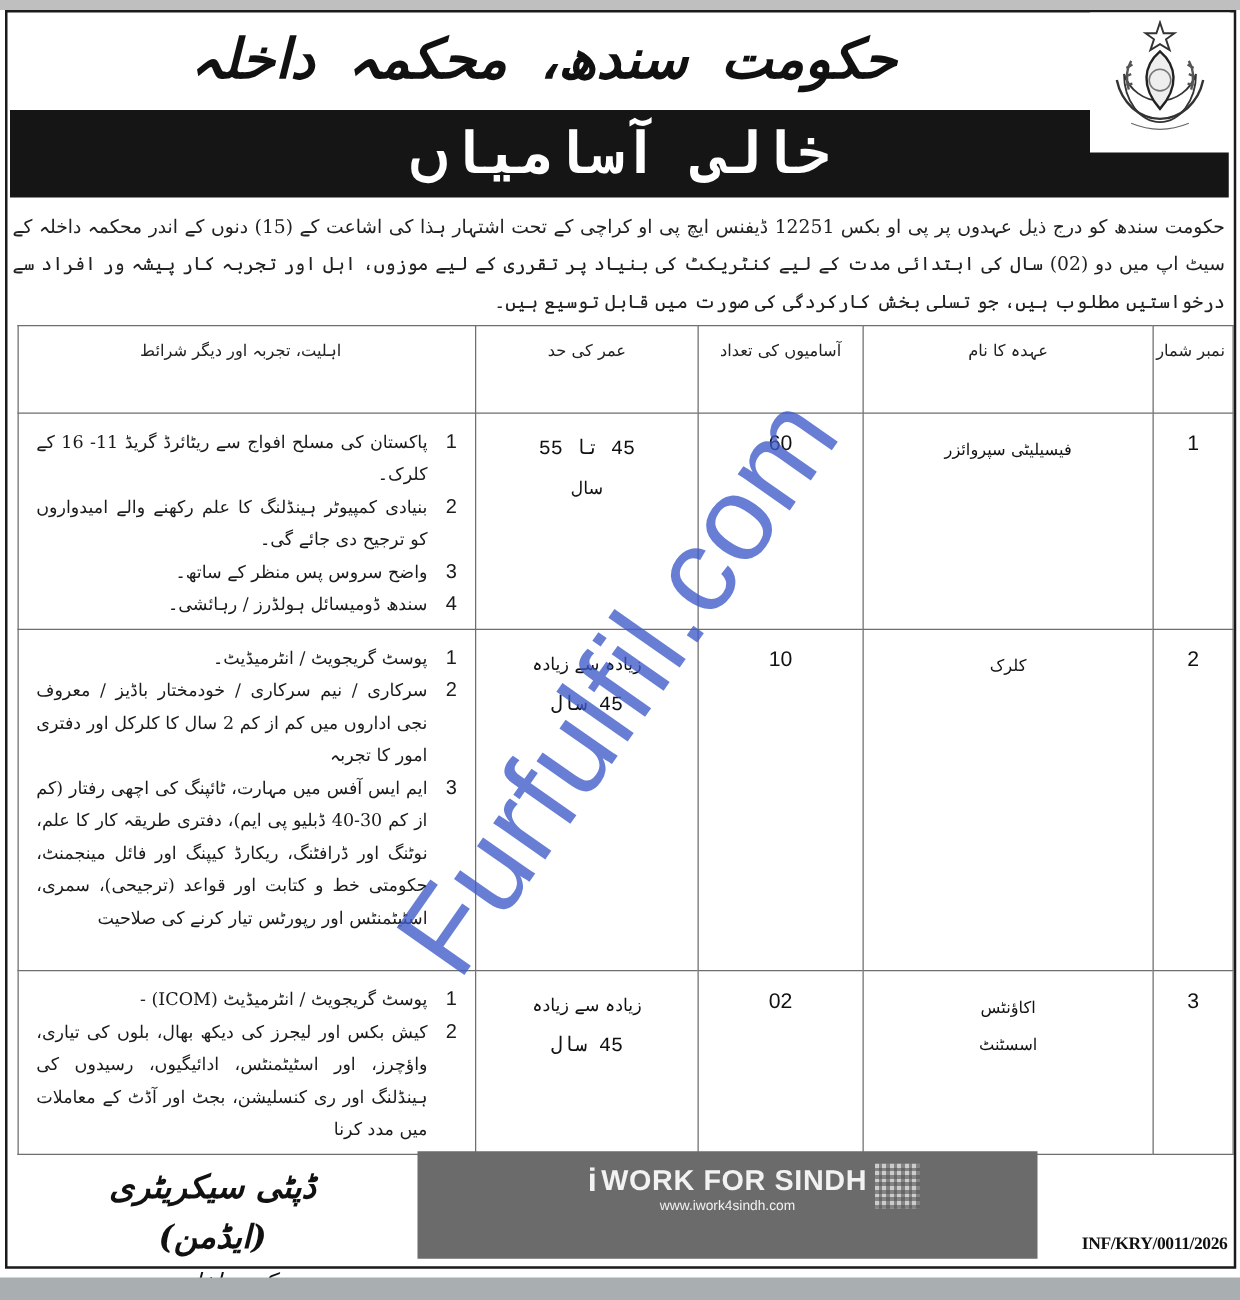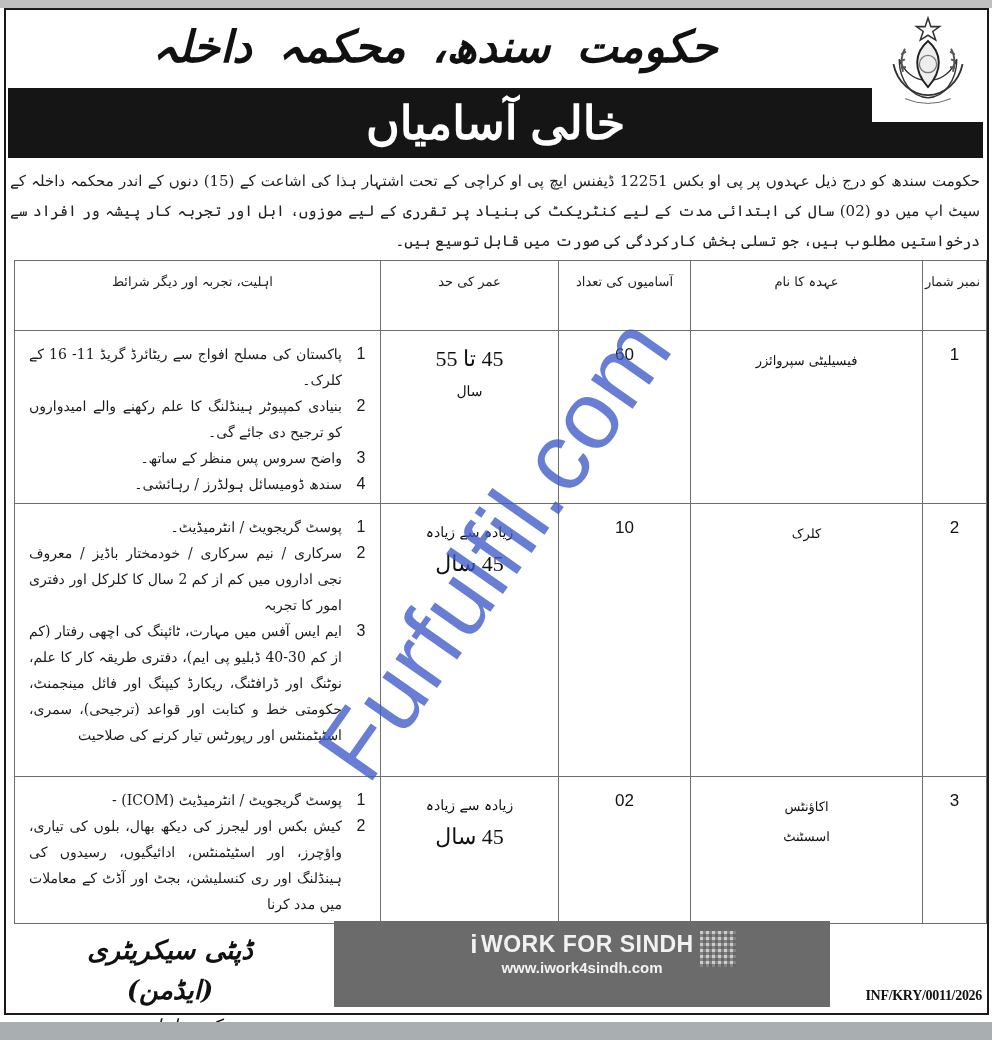--- a/index.html
+++ b/index.html
@@ -8,53 +8,53 @@
 
     .top-strip { position: absolute; left: 0; top: 0; width: 992px; height: 8px; background: #bfbfbf; }
     .frame { position: absolute; left: 4px; top: 8px; width: 985px; height: 1007px; border: 2px solid #1a1a1a; background: #fff; }
 
     .emblem { position: absolute; right: 8px; top: 10px; width: 112px; height: 112px; background: #fff; display: flex; align-items: center; justify-content: center; z-index: 3; }
     .emblem svg { width: 96px; height: 100px; }
 
     .header-title { position: absolute; left: 8px; right: 130px; top: 12px; height: 72px; display: flex; align-items: center; justify-content: center; direction: rtl; font-family: Liberation Mono, monospace; font-size: 44px; font-style: italic; font-weight: bold; color: #111; letter-spacing: 1px; }
 
     .banner { position: absolute; left: 8px; top: 88px; width: 975px; height: 70px; background: #151515; display: flex; align-items: center; justify-content: center; }
-    .banner-text { direction: rtl; color: #fff; font-family: Liberation Sans, sans-serif; font-weight: bold; font-size: 46px; letter-spacing: 2px; }
+    .banner-text { direction: rtl; color: #fff; font-family: Liberation Mono, monospace; font-weight: bold; font-size: 46px; letter-spacing: 2px; }
 
     .intro { position: absolute; left: 10px; right: 12px; top: 166px; direction: rtl; text-align: justify; font-family: "DejaVu Serif", serif; font-size: 15px; line-height: 30px; color: #222; }
 
     table.jobs { position: absolute; left: 14px; top: 260px; width: 972px; border-collapse: collapse; direction: rtl; table-layout: fixed; }
     table.jobs th, table.jobs td { border: 1px solid #6e6e6e; vertical-align: top; font-weight: normal; }
     table.jobs th { height: 70px; font-family: "DejaVu Serif", serif; font-size: 13px; color: #222; padding-top: 8px; line-height: 26px; text-align: center; }
     th.col-sno { text-align: right !important; padding-right: 6px; }
     th.col-quals { text-align: right; padding-right: 10px; }
 
     td.c-sno { text-align: center; font-size: 17px; padding-top: 14px; font-family: "Liberation Sans", sans-serif; }
     td.c-post { text-align: center; font-family: "DejaVu Serif", serif; font-size: 13px; padding-top: 15px; line-height: 30px; }
     td.c-count { text-align: center; font-size: 17px; padding-top: 14px; font-family: "Liberation Sans", sans-serif; }
     td.c-age { text-align: center; font-family: "DejaVu Serif", serif; font-size: 14px; padding-top: 12px; line-height: 32px; }
-    td.c-age .num { font-family: Liberation Serif, serif; font-size: 22px; }
+    td.c-age .num { font-family: Liberation Mono, monospace; font-size: 16px; }
     td.c-quals { padding: 10px 8px 6px 14px; }
 
     .q-item { display: flex; direction: rtl; font-family: "DejaVu Serif", serif; font-size: 14px; line-height: 26px; color: #1b1b1b; }
     .q-num { width: 22px; flex: 0 0 22px; text-align: center; font-family: "Liberation Sans", sans-serif; font-size: 16px; }
     .q-text { flex: 1; text-align: justify; padding-right: 8px; }
 
     .row1 td { height: 165px; }
     .row2 td { height: 273px; }
     .row3 td { height: 147px; }
 
     .signature { position: absolute; left: 40px; top: 930px; width: 260px; direction: rtl; text-align: center; font-family: "DejaVu Serif", serif; font-style: italic; }
     .sig-title { font-size: 26px; font-weight: bold; line-height: 40px; }
     .sig-dept { font-size: 18px; line-height: 32px; }
 
     .portal { position: absolute; left: 334px; top: 921px; width: 496px; height: 86px; background: #6b6b6b; color: #f2f2f2; text-align: center; font-family: "Liberation Sans", sans-serif; }
     .portal-brand { font-size: 23px; font-weight: bold; letter-spacing: 0.5px; margin-top: 8px; display: flex; justify-content: center; align-items: center; gap: 3px; }
     .portal-i { font-size: 26px; font-weight: bold; }
-    .portal-url { font-size: 15px; font-weight: bold; margin-top: -1px; }
+    .portal-url { font-size: 11px; font-weight: normal; margin-top: -1px; }
     .portal-line { font-size: 11px; font-weight: bold; letter-spacing: 0.5px; line-height: 14px; }
     .qr { position: absolute; right: 94px; top: 10px; width: 36px; height: 36px; background:
       repeating-linear-gradient(90deg, #ddd 0 3px, #888 3px 6px),
       #aaa; opacity: 0.85; }
     .qr::after { content: ""; position: absolute; inset: 0; background: repeating-linear-gradient(0deg, rgba(80,80,80,0.6) 0 3px, transparent 3px 6px); }
 
     .ref-code { position: absolute; right: 10px; top: 988px; font-family: "Liberation Serif", serif; font-weight: bold; font-size: 14px; color: #111; letter-spacing: -0.3px; }
 
     .bottom-band { position: absolute; left: 0; top: 1022px; width: 992px; height: 18px; background: #a9aeb0; }
 

